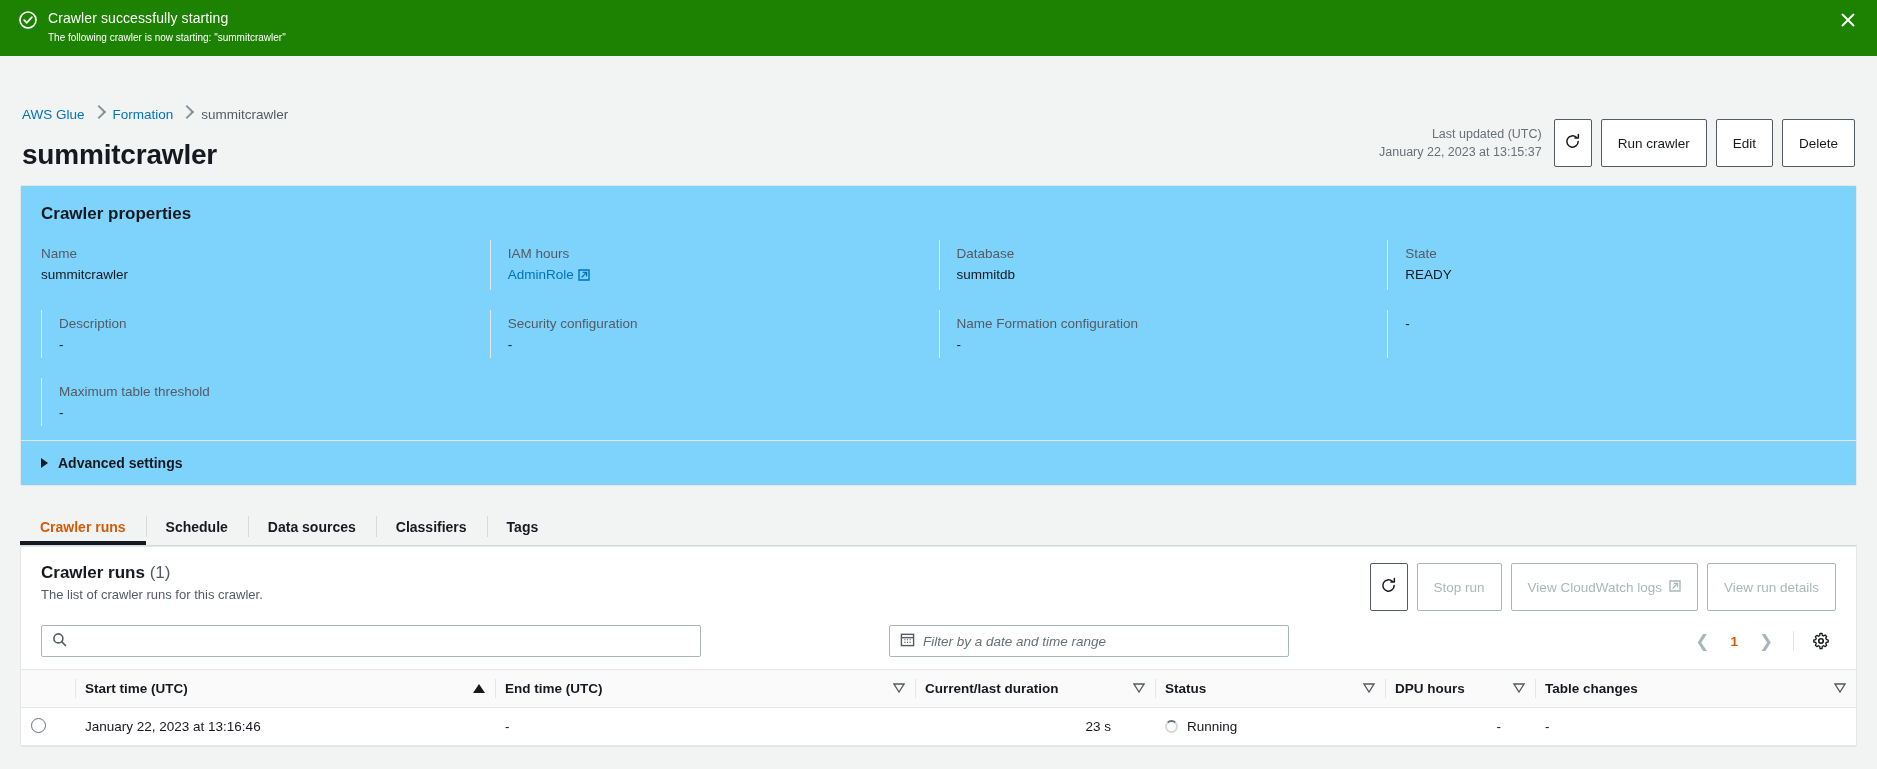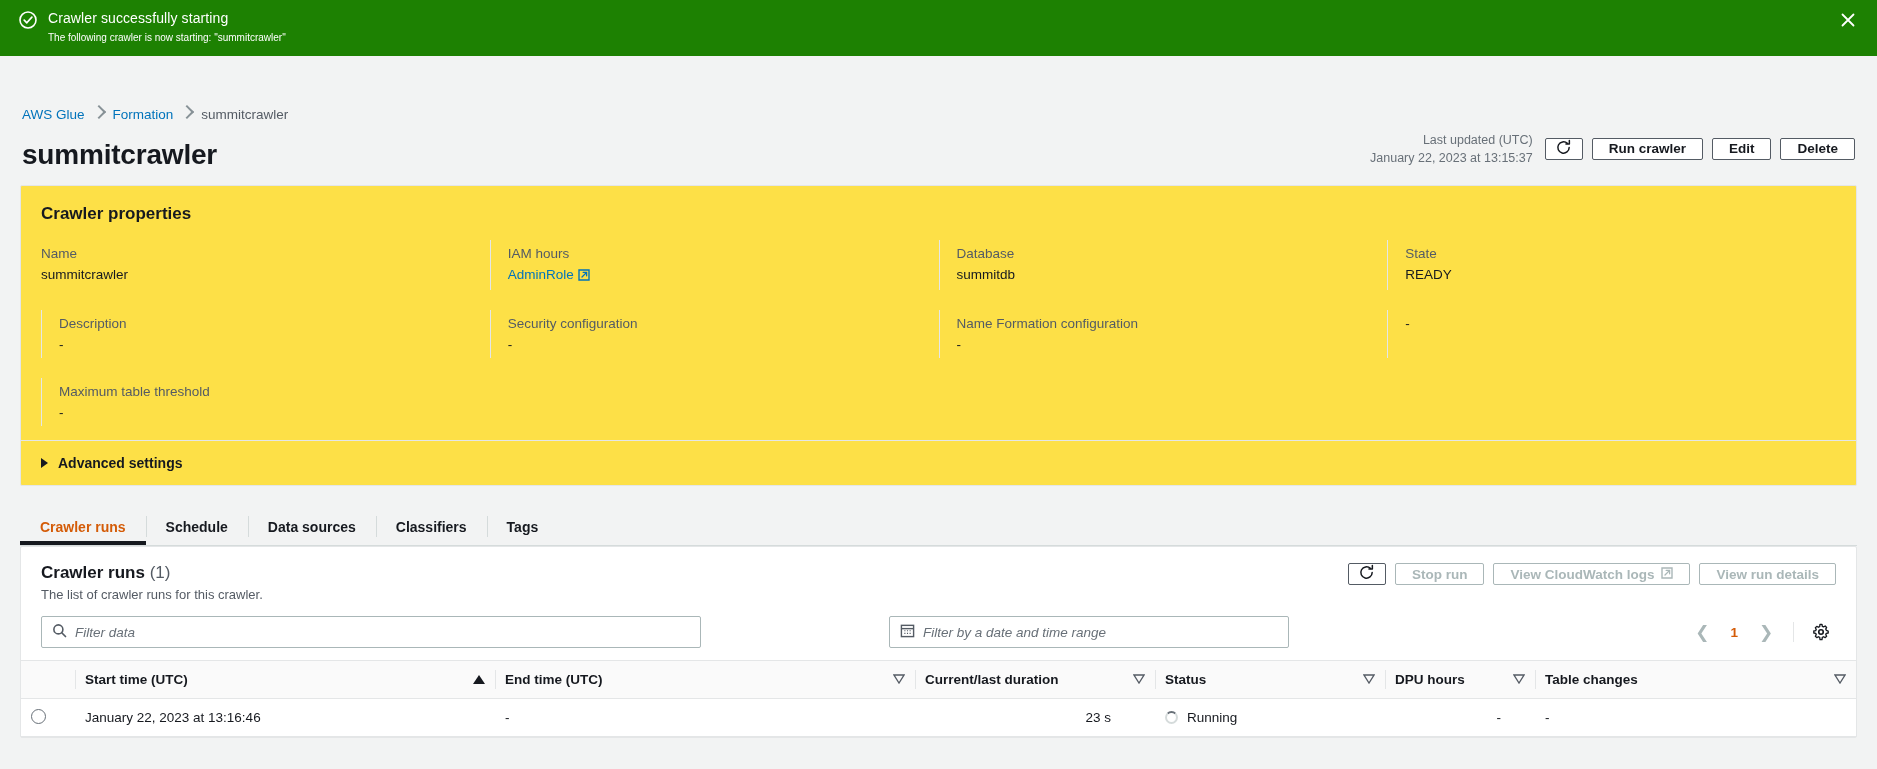--- a/index.html
+++ b/index.html
@@ -48,31 +48,31 @@
   .page-head {
     display: flex; align-items: flex-end; justify-content: space-between;
     padding: 8px 22px 0 22px; height: 50px;
   }
   .page-title { font-size: 28px; font-weight: bold; letter-spacing: -.2px; }
   .head-actions { display: flex; align-items: center; gap: 9px; padding-bottom: 4px; }
   .last-updated { text-align: right; font-size: 12.5px; color: #687078; line-height: 1.45; margin-right: 3px; }
 
   .btn {
     background: #ffffff; border: 1px solid #545b64; color: #16191f;
-    font-family: inherit; font-size: 13.5px; font-weight: bold;
-    height: 22px; padding: 0 16px; border-radius: 2px; cursor: pointer;
+    font-family: inherit; font-size: 13.5px; font-weight: normal;
+    height: 48px; padding: 0 16px; border-radius: 2px; cursor: pointer;
     display: inline-flex; align-items: center; justify-content: center; gap: 7px;
     white-space: nowrap;
   }
   .btn.icon-only { padding: 0; width: 38px; }
   .btn.disabled { color: #aab7b8; border-color: #aab7b8; cursor: default; }
 
   
   .card {
-    background: #fde047; border: 1px solid #e4e6e7; border-radius: 2px;
+    background: #7dd3fc; border: 1px solid #e4e6e7; border-radius: 2px;
     margin: 14px 20px 0 20px;
   }
   .card-title { font-size: 17px; font-weight: bold; padding: 18px 20px 0 20px; }
 
   .prop-grid {
     display: grid; grid-template-columns: repeat(4, 1fr);
     padding: 10px 20px 0 20px;
   }
   .prop-cell { padding: 12px 18px 20px 0; position: relative; }
   .prop-cell + .prop-cell { padding-left: 18px; }
@@ -301,21 +301,20 @@
   </div>
 
   <div class="filters">
     <div class="input-wrap search">
       <span>
         <svg width="15" height="15" viewBox="0 0 16 16">
           <circle cx="6.8" cy="6.8" r="4.8" fill="none" stroke="#545b64" stroke-width="1.7"></circle>
           <path d="M10.4 10.4 L14.4 14.4" stroke="#545b64" stroke-width="1.8" stroke-linecap="round"></path>
         </svg>
       </span>
-      <input type="text" placeholder="Filter data" style="">
     </div>
 
     <div class="input-wrap date">
       <span>
         <svg width="15" height="15" viewBox="0 0 16 16">
           <rect x="1.5" y="2.5" width="13" height="12" fill="none" stroke="#545b64" stroke-width="1.5"></rect>
           <path d="M1.5 6 H14.5" stroke="#545b64" stroke-width="1.5"></path>
           <path d="M4.6 8.2 h1.2 M7.4 8.2 h1.2 M10.2 8.2 h1.2 M4.6 11 h1.2 M7.4 11 h1.2 M10.2 11 h1.2" stroke="#545b64" stroke-width="1.2"></path>
         </svg>
       </span>

